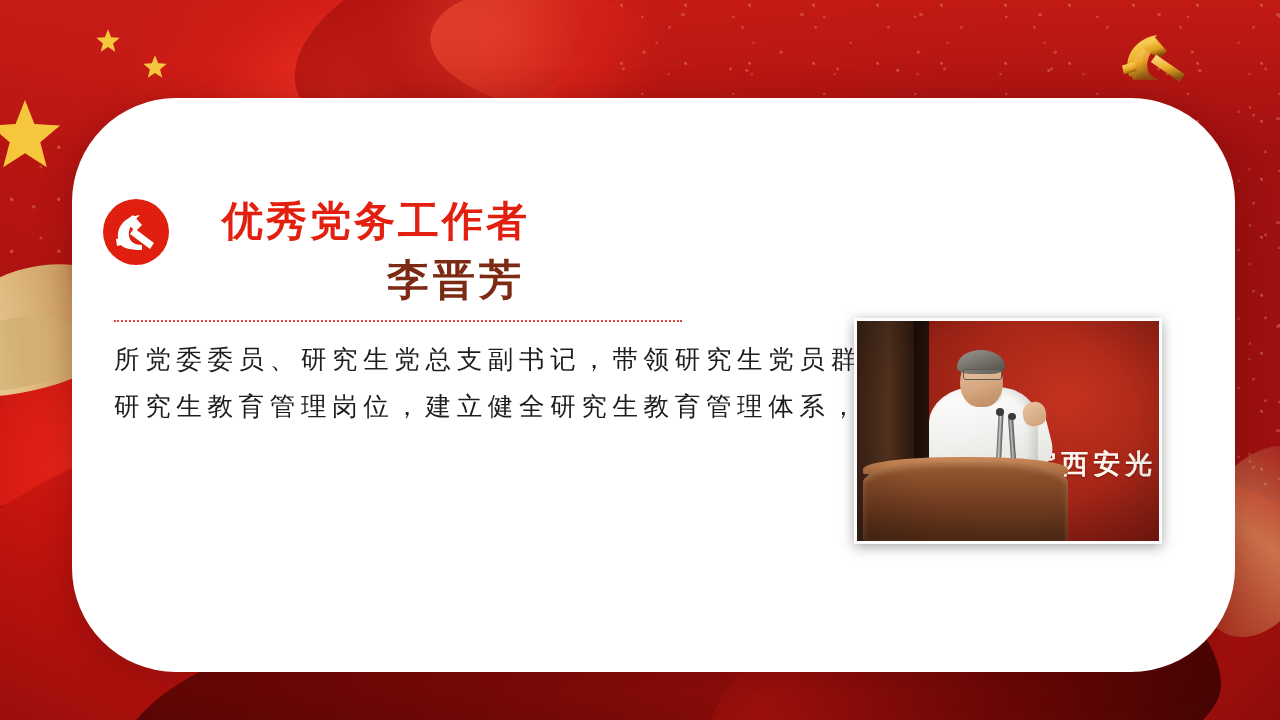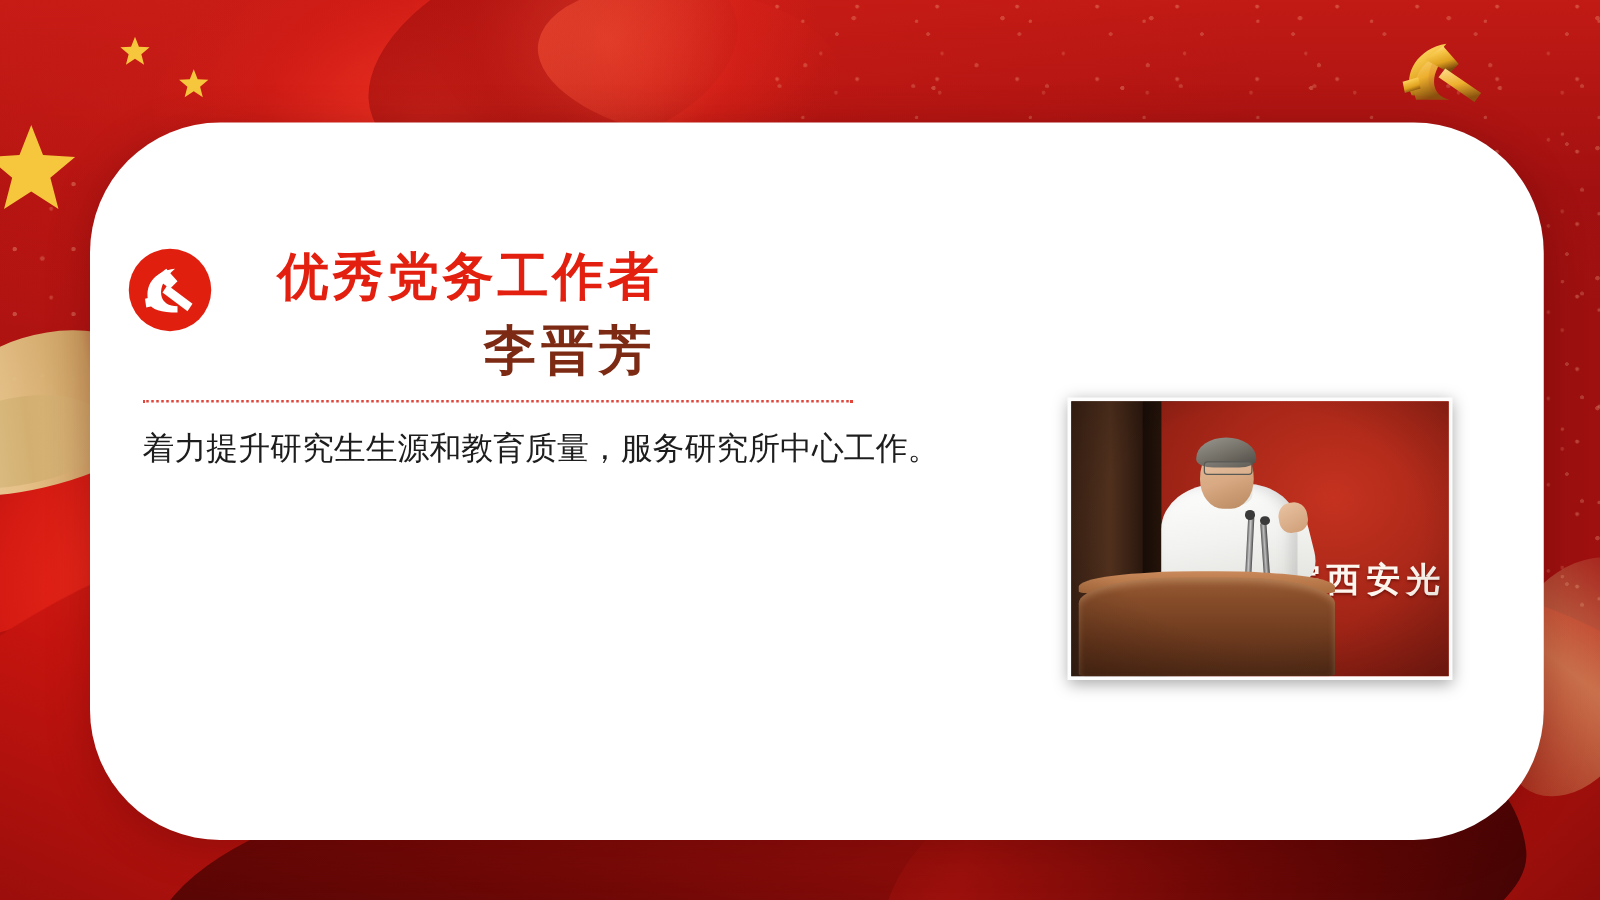--- a/index.html
+++ b/index.html
@@ -487,21 +487,22 @@
         </svg>
       </div>
 
       <div class="title">优秀党务工作者</div>
       <div class="name">李晋芳</div>
     </div>
 
     <div class="divider"></div>
 
     <div class="body-text">
-      <div class="body-line last">着力提升研究生生源和教育质量，服务研究所中心工作。</div>
+      <div class="body-line">所党委委员、研究生党总支副书记，带领研究生党员群</div>
+      <div class="body-line">研究生教育管理岗位，建立健全研究生教育管理体系，</div>
     </div>
 
     <div class="photo-wrap">
       <div class="photo">
         <div class="ph-backwall"></div>
         <div class="ph-leftpanel"></div>
         <div class="ph-darkstrip"></div>
         <div class="ph-backtext">院西安光</div>
         <div class="ph-arm"></div>
         <div class="ph-body"></div>

